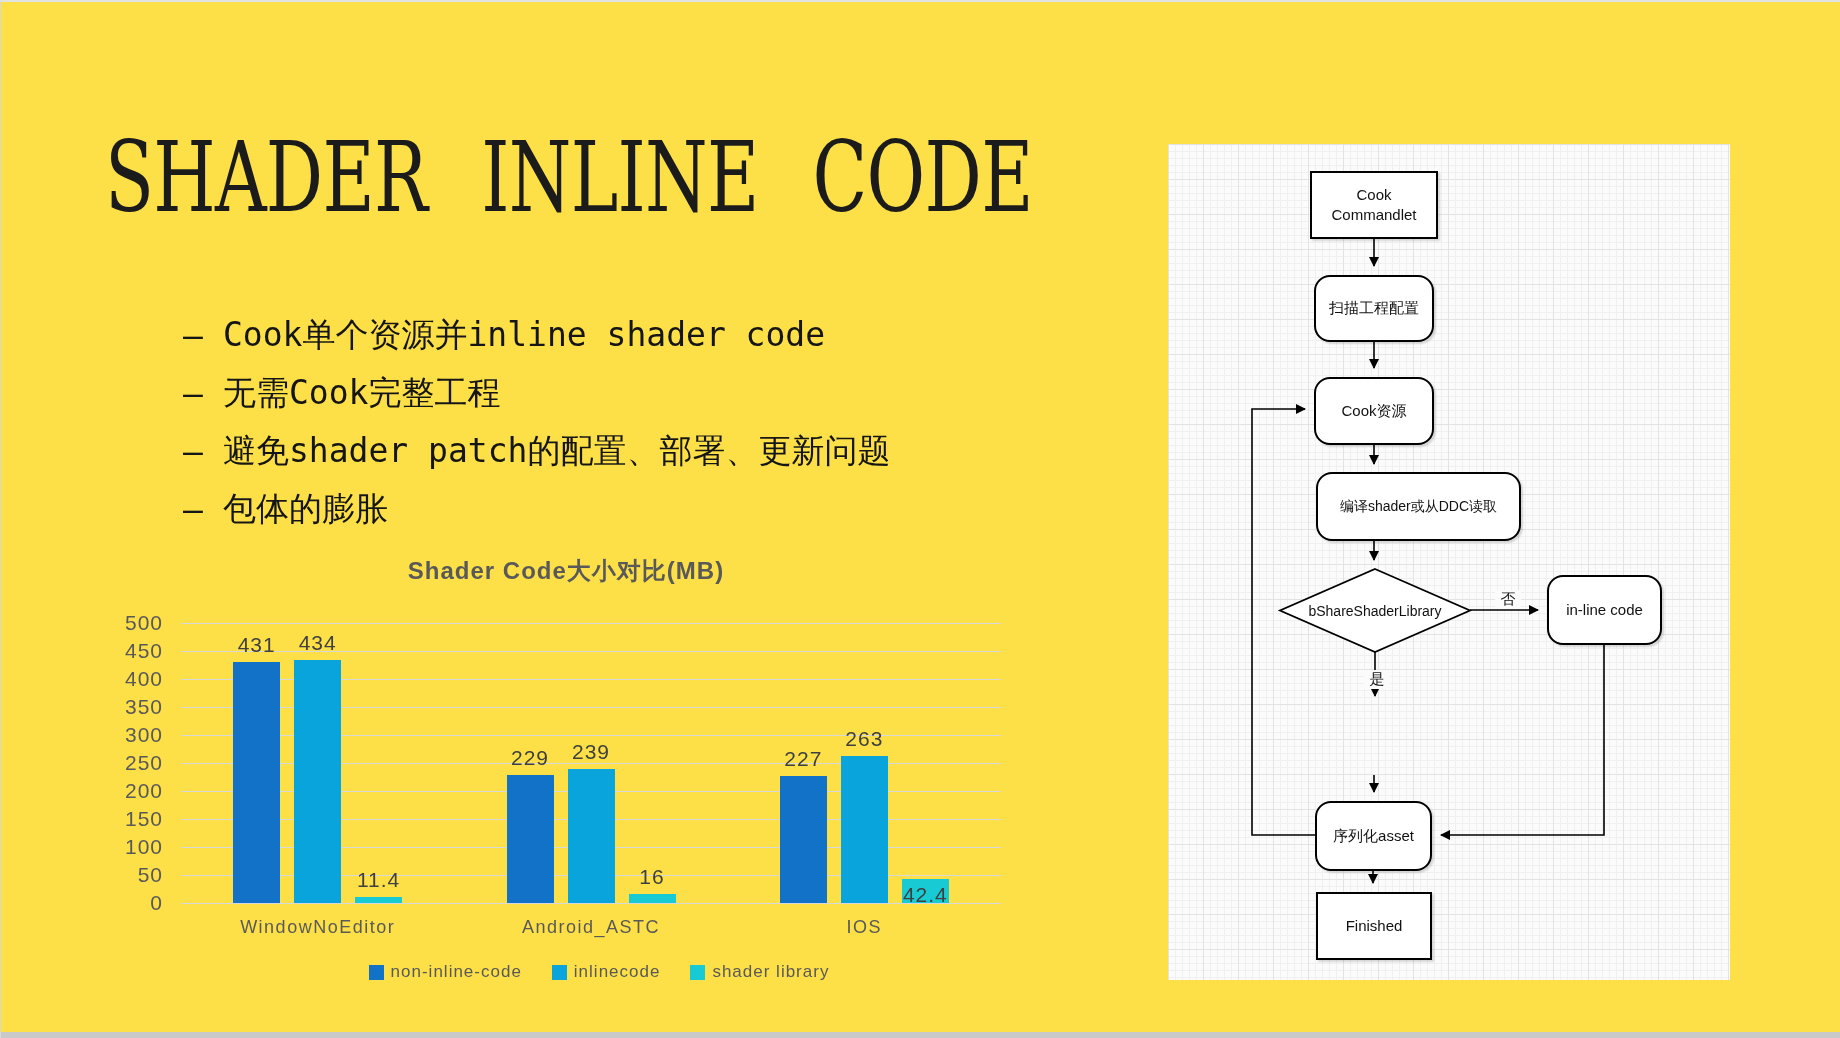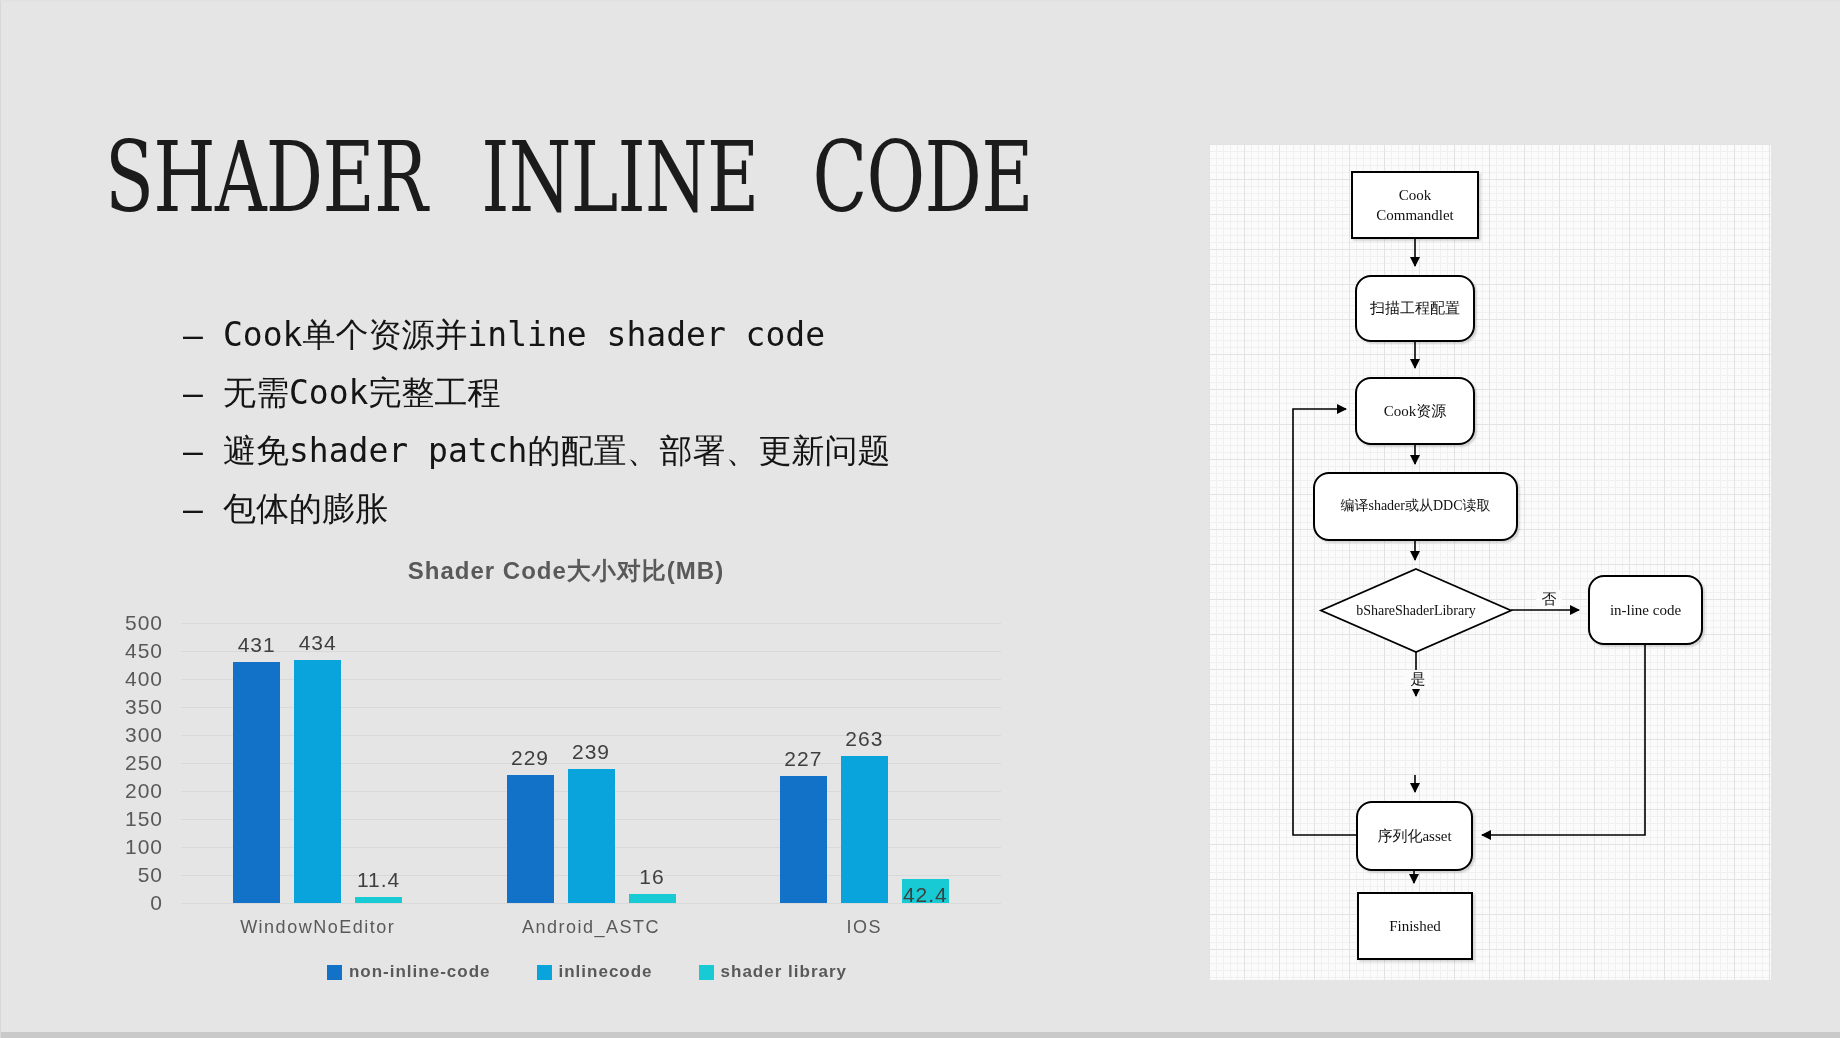--- a/index.html
+++ b/index.html
@@ -1,17 +1,17 @@
 <!DOCTYPE html>
 <html><head>
 <meta charset="utf-8">
 <style>
   html,body{margin:0;padding:0;background:#ffffff;}
   #slide{
-    position:relative; width:1840px; height:1038px; background:#e5e5e5;
+    position:relative; width:1840px; height:1038px; background:#fde047;
     overflow:hidden; font-family:"Liberation Sans", sans-serif;
     border-top:2px solid #e2e2e2; border-left:1px solid #d8d8d8;
     box-sizing:border-box;
   }
   #bottom-bar{
     position:absolute; left:0; bottom:0; width:1840px; height:6px; background:#c9c9c9;
   }
   
   #main-title{
     position:absolute; left:104px; top:118px; white-space:nowrap;
@@ -40,47 +40,46 @@
   #chart-plot{ position:absolute; left:0; top:0; width:910px; height:445px; }
   .gridline{ position:absolute; height:1px; background:#d9d9d9; }
   .ytick{ position:absolute; left:0; width:62px; text-align:right;
           font-size:21px; letter-spacing:1px; color:#595959; }
   .bar{ position:absolute; }
   .bar-label{ position:absolute; text-align:center; font-size:21px;
               letter-spacing:1px; color:#3f3f3f; }
   .xlabel{ position:absolute; text-align:center; font-size:18px;
            letter-spacing:1.5px; color:#595959; }
   #legend{
-    position:absolute; left:76px; top:412px; width:820px; height:26px;
-    display:flex; justify-content:center; align-items:center; gap:46px;font-weight:bold;
+    position:absolute; left:88px; top:412px; width:820px; height:26px;
+    display:flex; justify-content:center; align-items:center; gap:30px;
   }
   .legend-item{ display:flex; align-items:center; gap:7px;
                 font-size:17px; letter-spacing:1px; color:#595959; }
   .legend-swatch{ width:15px; height:15px; }
   
   #flowchart{
-    position:absolute; left:1208px; top:142px; width:562px; height:836px;
+    position:absolute; left:1167px; top:142px; width:562px; height:836px;
     background-color:#fbfbfb;
     background-image:
       linear-gradient(#e3e3e3 1px, transparent 1px),
       linear-gradient(90deg,#e3e3e3 1px, transparent 1px),
       linear-gradient(#f0f0f0 1px, transparent 1px),
       linear-gradient(90deg,#f0f0f0 1px, transparent 1px);
     background-size:35px 35px,35px 35px,7px 7px,7px 7px;
-    font-family:Liberation Serif, serif;
   }
   #connectors{ position:absolute; left:0; top:0; }
   .fnode{
     position:absolute; background:#ffffff; border:2px solid #000;
     box-sizing:border-box; display:flex; align-items:center; justify-content:center;
     text-align:center; font-size:15px; color:#111; white-space:pre-line;
     box-shadow:2px 2px 2px rgba(0,0,0,0.15); line-height:1.35;
   }
   .rounded{ border-radius:16px; }
-  .fnode.small-text{ font-size:14px; }
+  .fnode.small-text{ font-size:14px;margin-left:44px; }
   #node-decision-text{
     position:absolute; left:112px; top:425px; width:190px; height:83px;
     display:flex; align-items:center; justify-content:center;
     font-size:14px; color:#111; background:transparent; border:none; box-shadow:none;
   }
   .edge-label{
     position:absolute; font-size:15px; color:#111; background:#fbfbfb;
     padding:0 2px; text-align:center;
   }
 </style>

